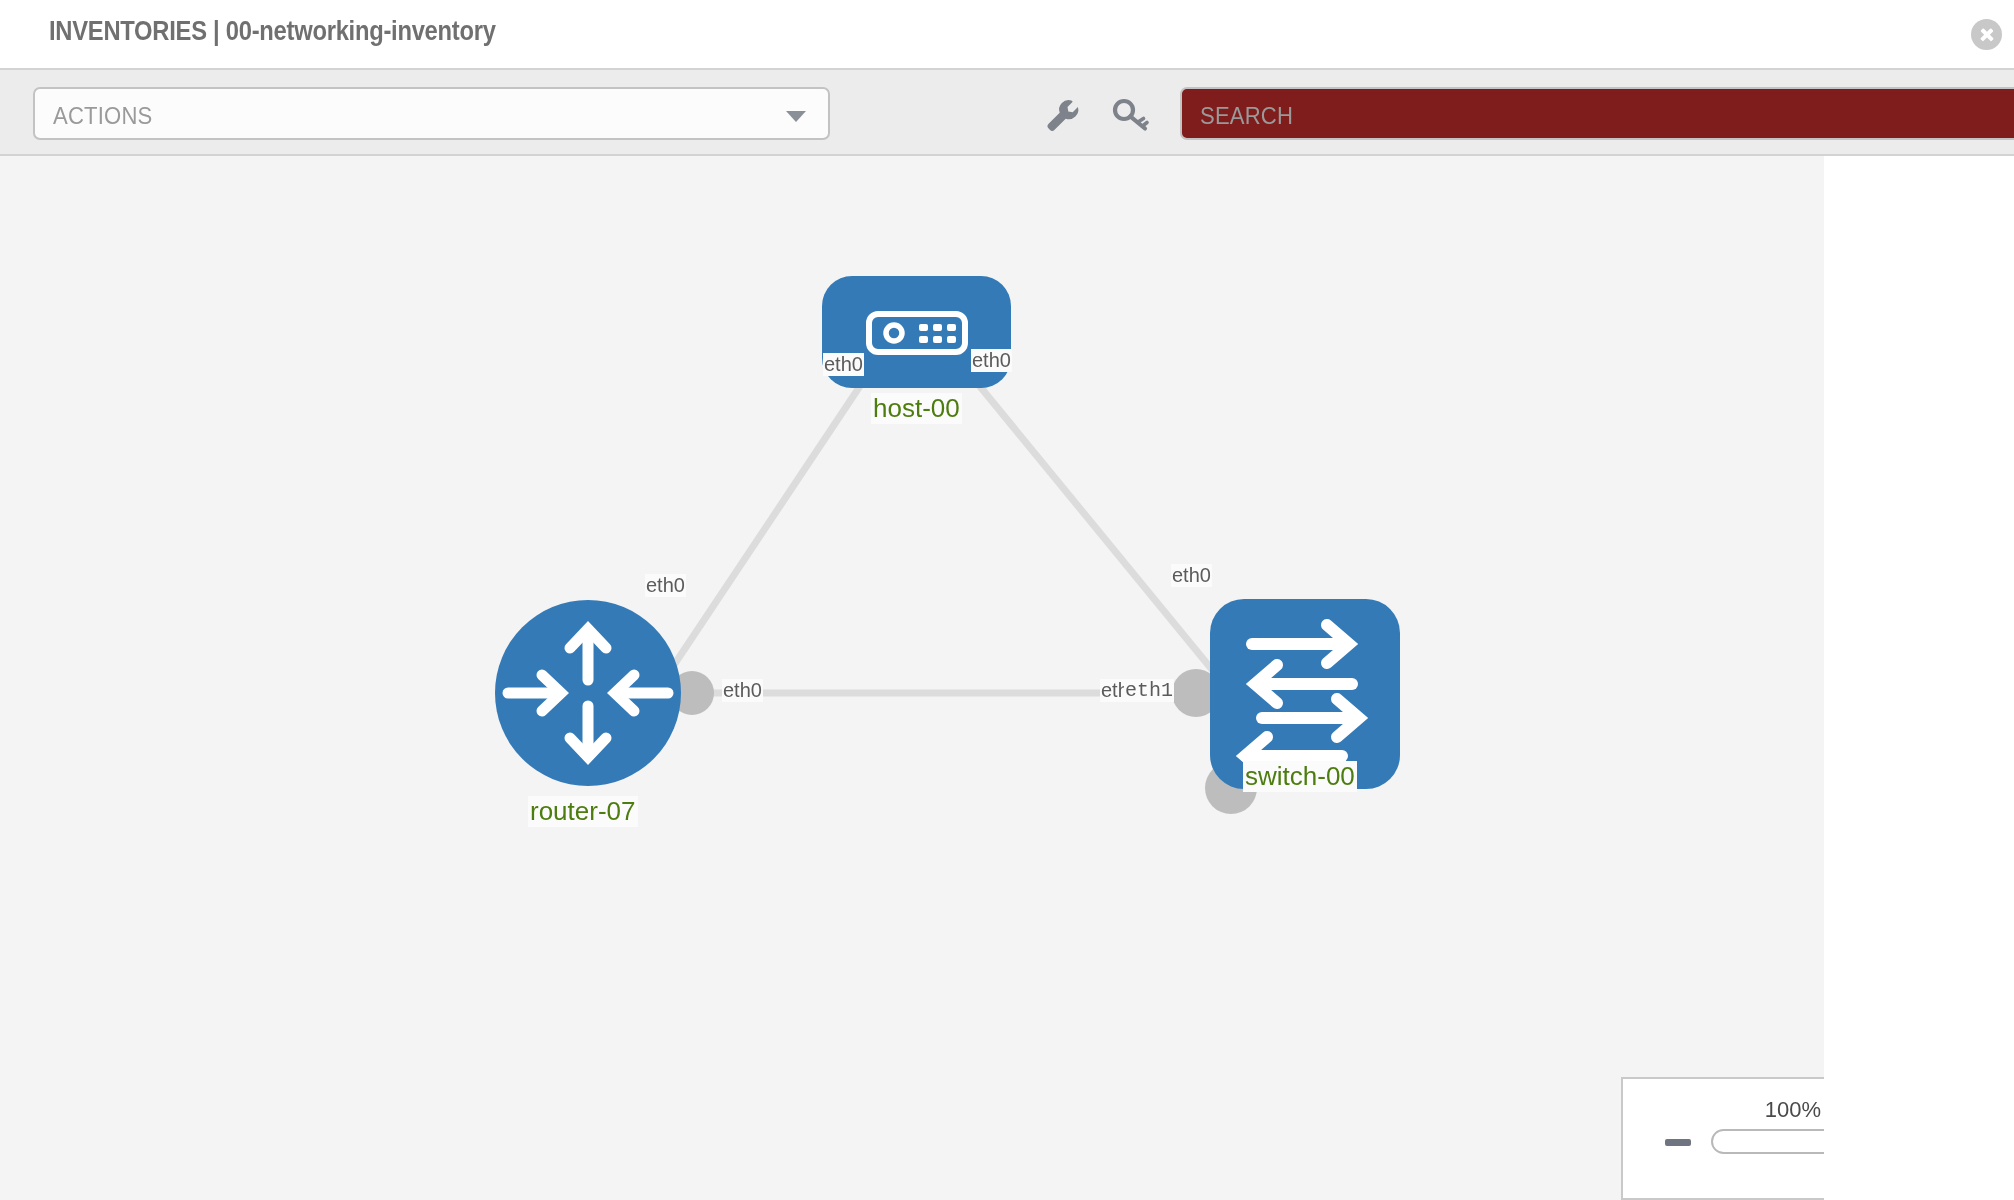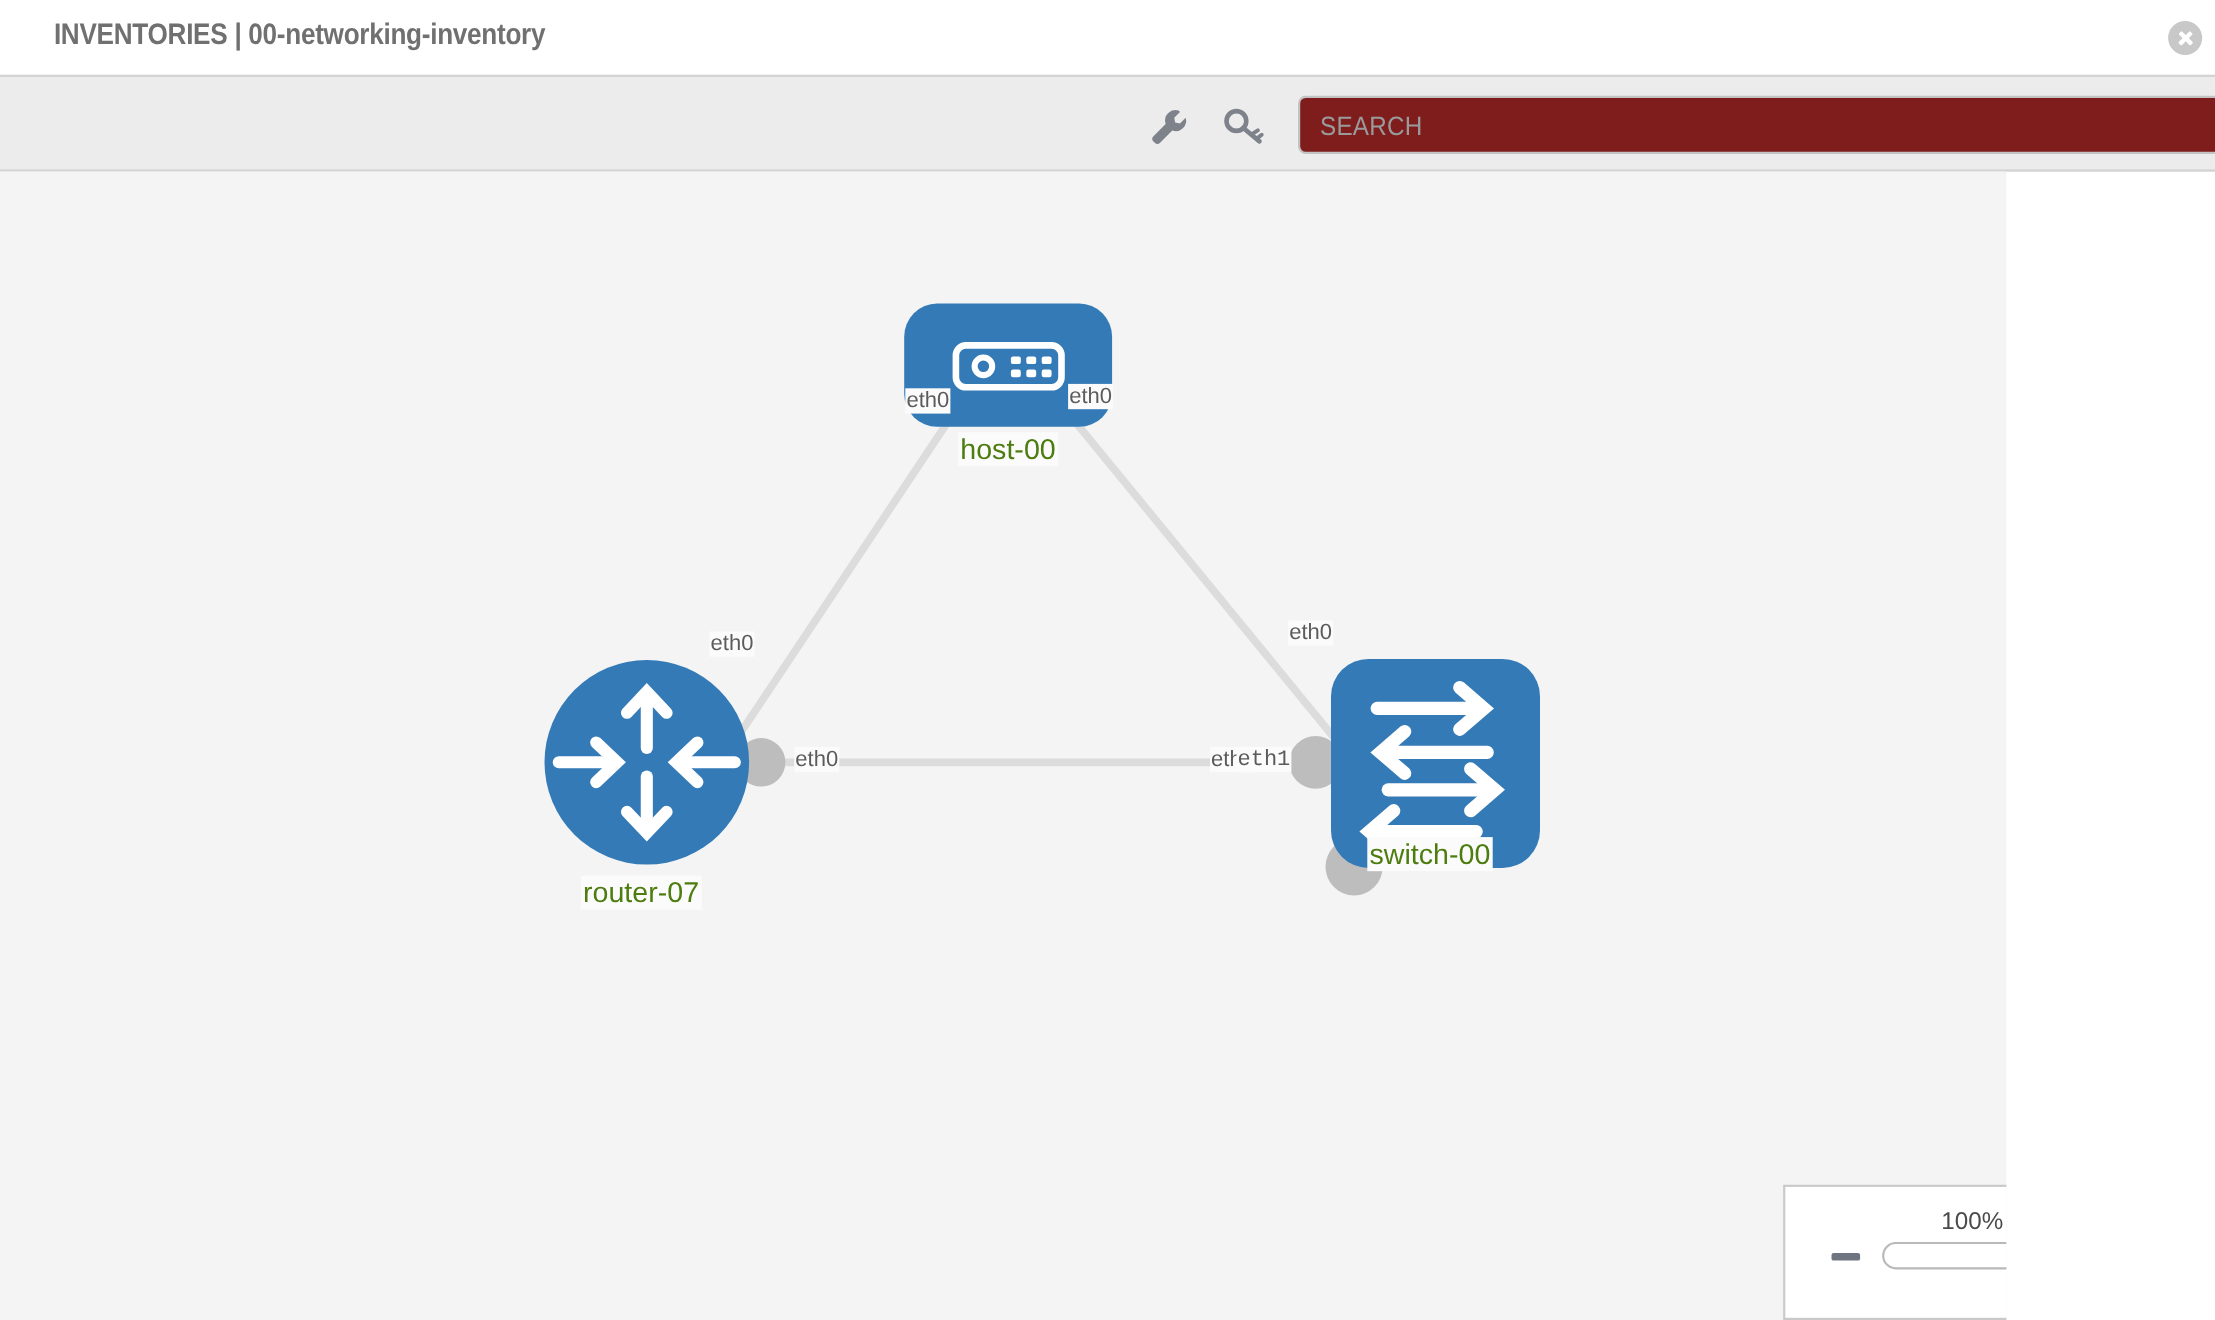--- a/index.html
+++ b/index.html
@@ -238,20 +238,24 @@
 </head>
 <body>
 
 <div class="header">
   <div class="header-title">INVENTORIES | 00-networking-inventory</div>
   <div class="close-btn"></div>
 </div>
 
 <div class="toolbar">
 
+  <div class="actions-select">
+    <div class="actions-label">ACTIONS</div>
+    <div class="caret"></div>
+  </div>
 
   <div class="tool-icon icon-wrench">
     <svg width="46" height="46" viewBox="0 0 46 46">
       <path d="M31.5 8.5a9.5 9.5 0 0 0-11.8 12.2L8.6 31.8a3.4 3.4 0 0 0 0 4.8l1.2 1.2a3.4 3.4 0 0 0 4.8 0l11.1-11.1A9.5 9.5 0 0 0 37.9 15l-5.2 5.2-4.4-.8-.8-4.4 5.2-5.2z" fill="#7d828b"></path>
     </svg>
   </div>
 
   <div class="tool-icon icon-key">
     <svg width="46" height="46" viewBox="0 0 46 46">
       <circle cx="16" cy="18" r="9" fill="none" stroke="#7d828b" stroke-width="4.2"></circle>

